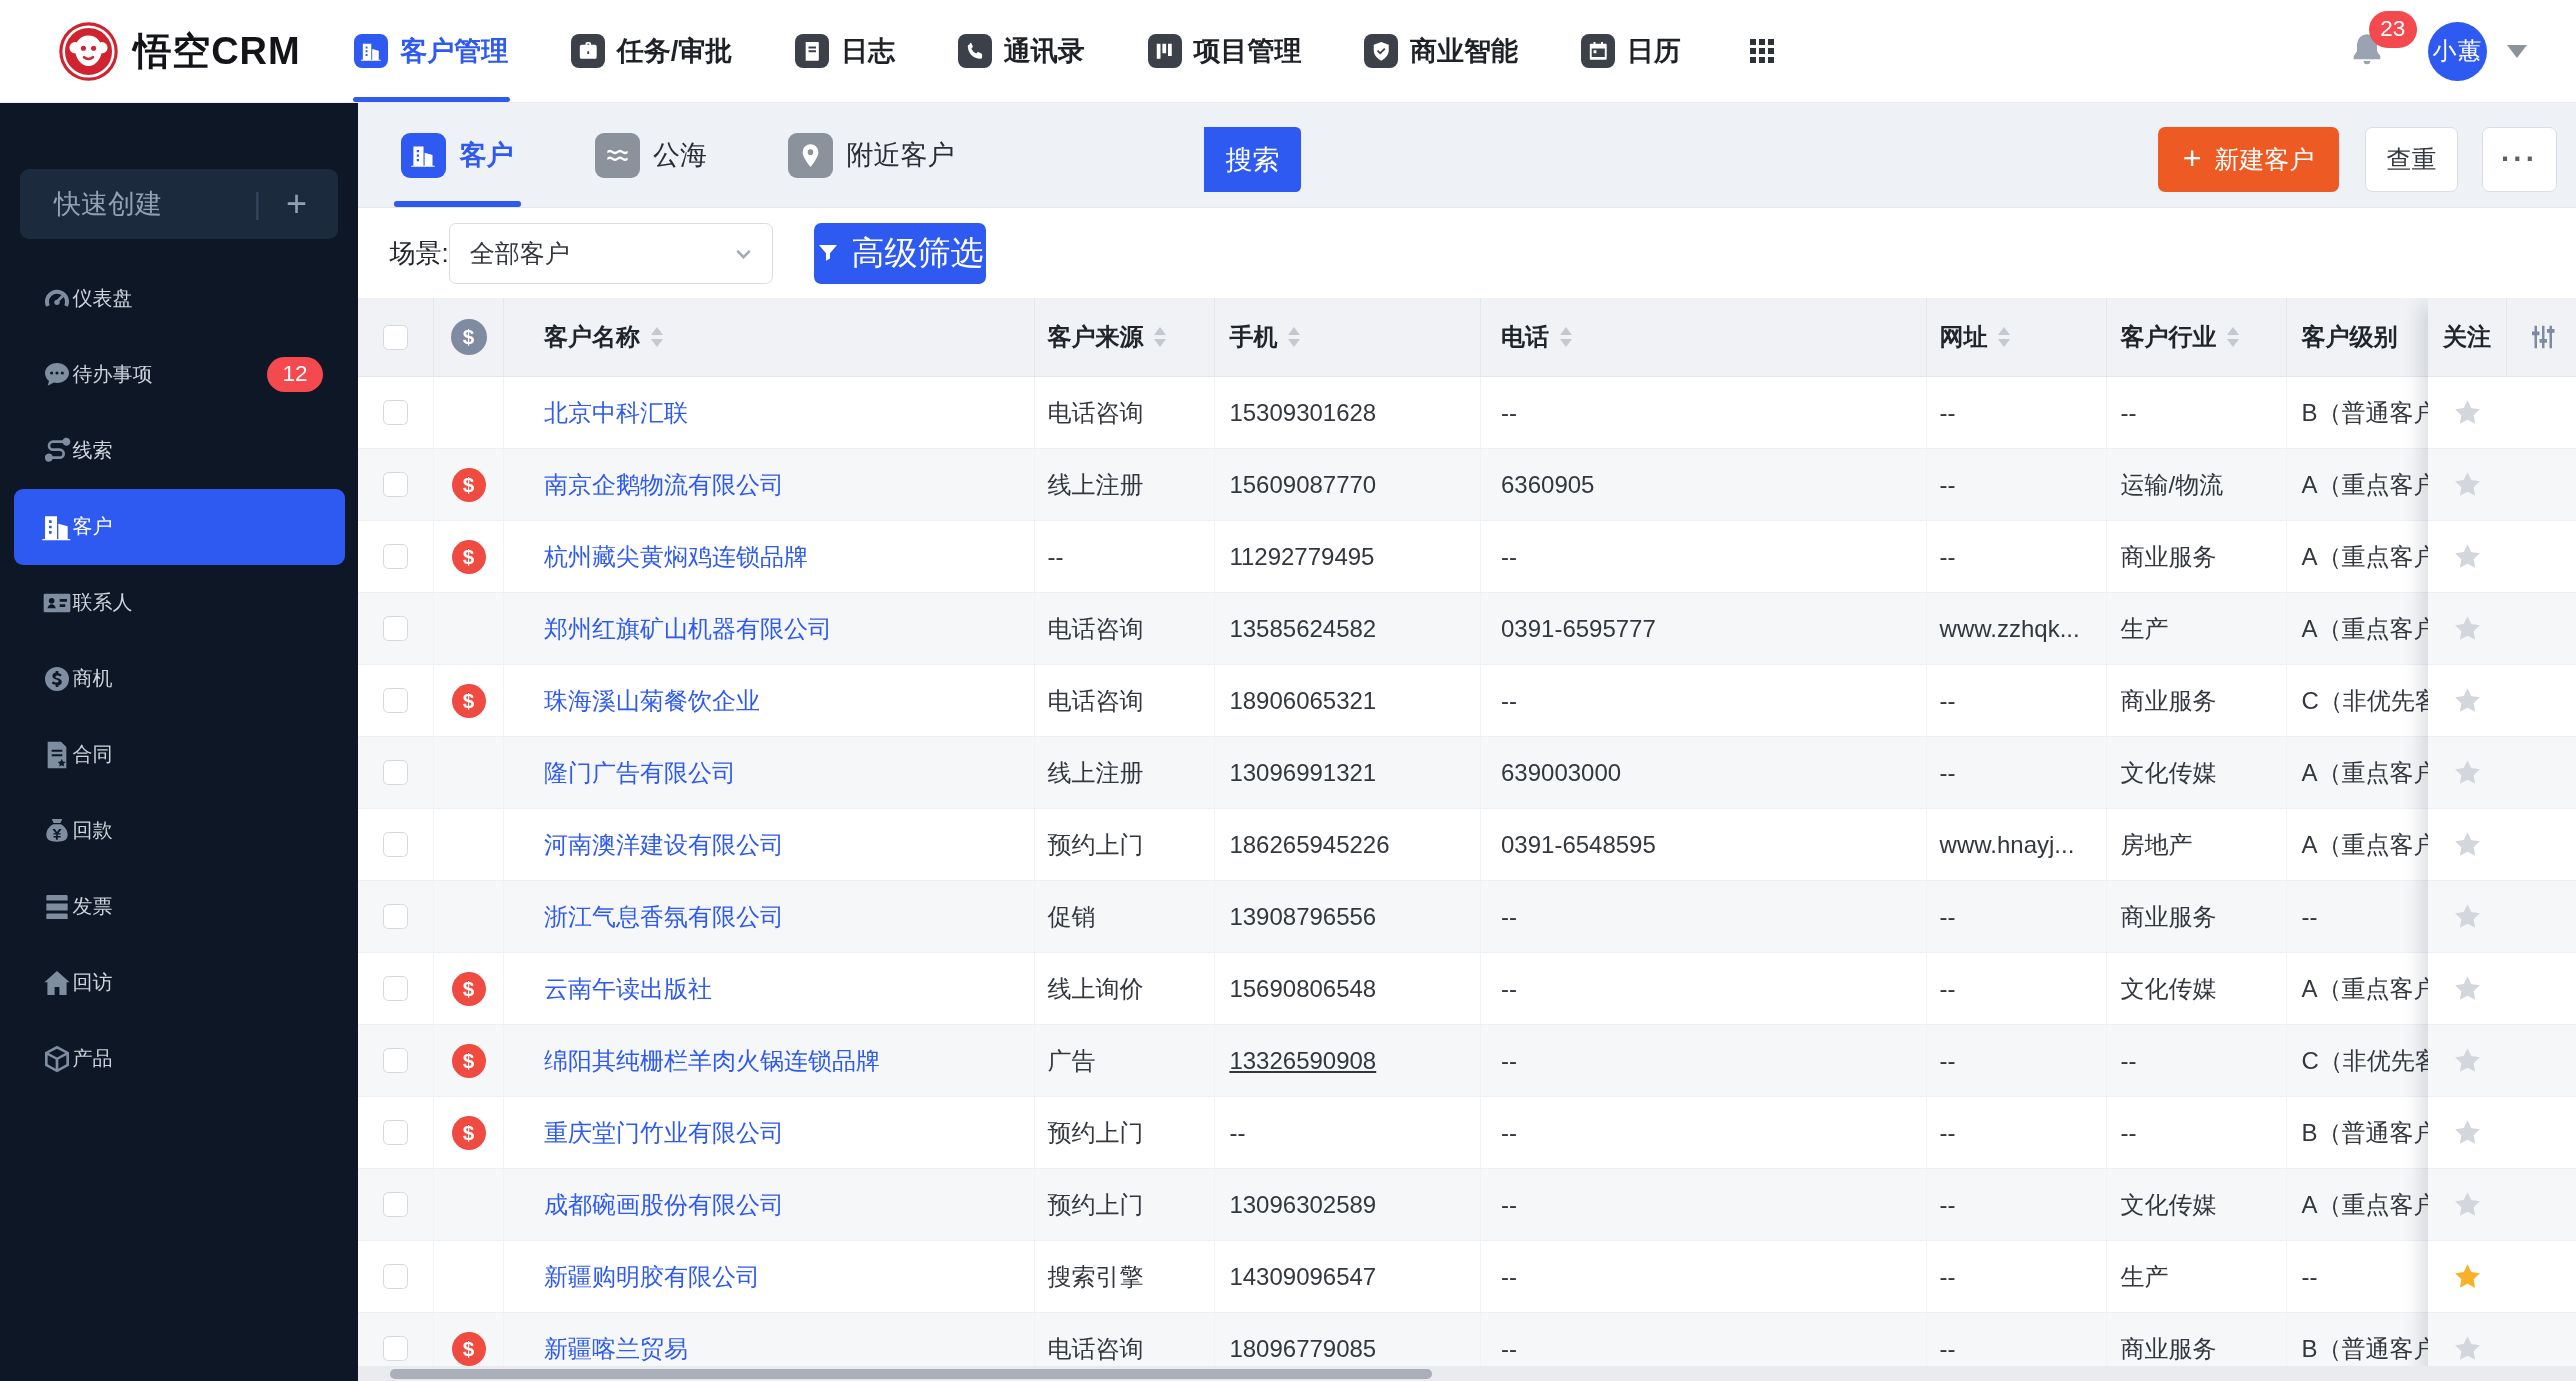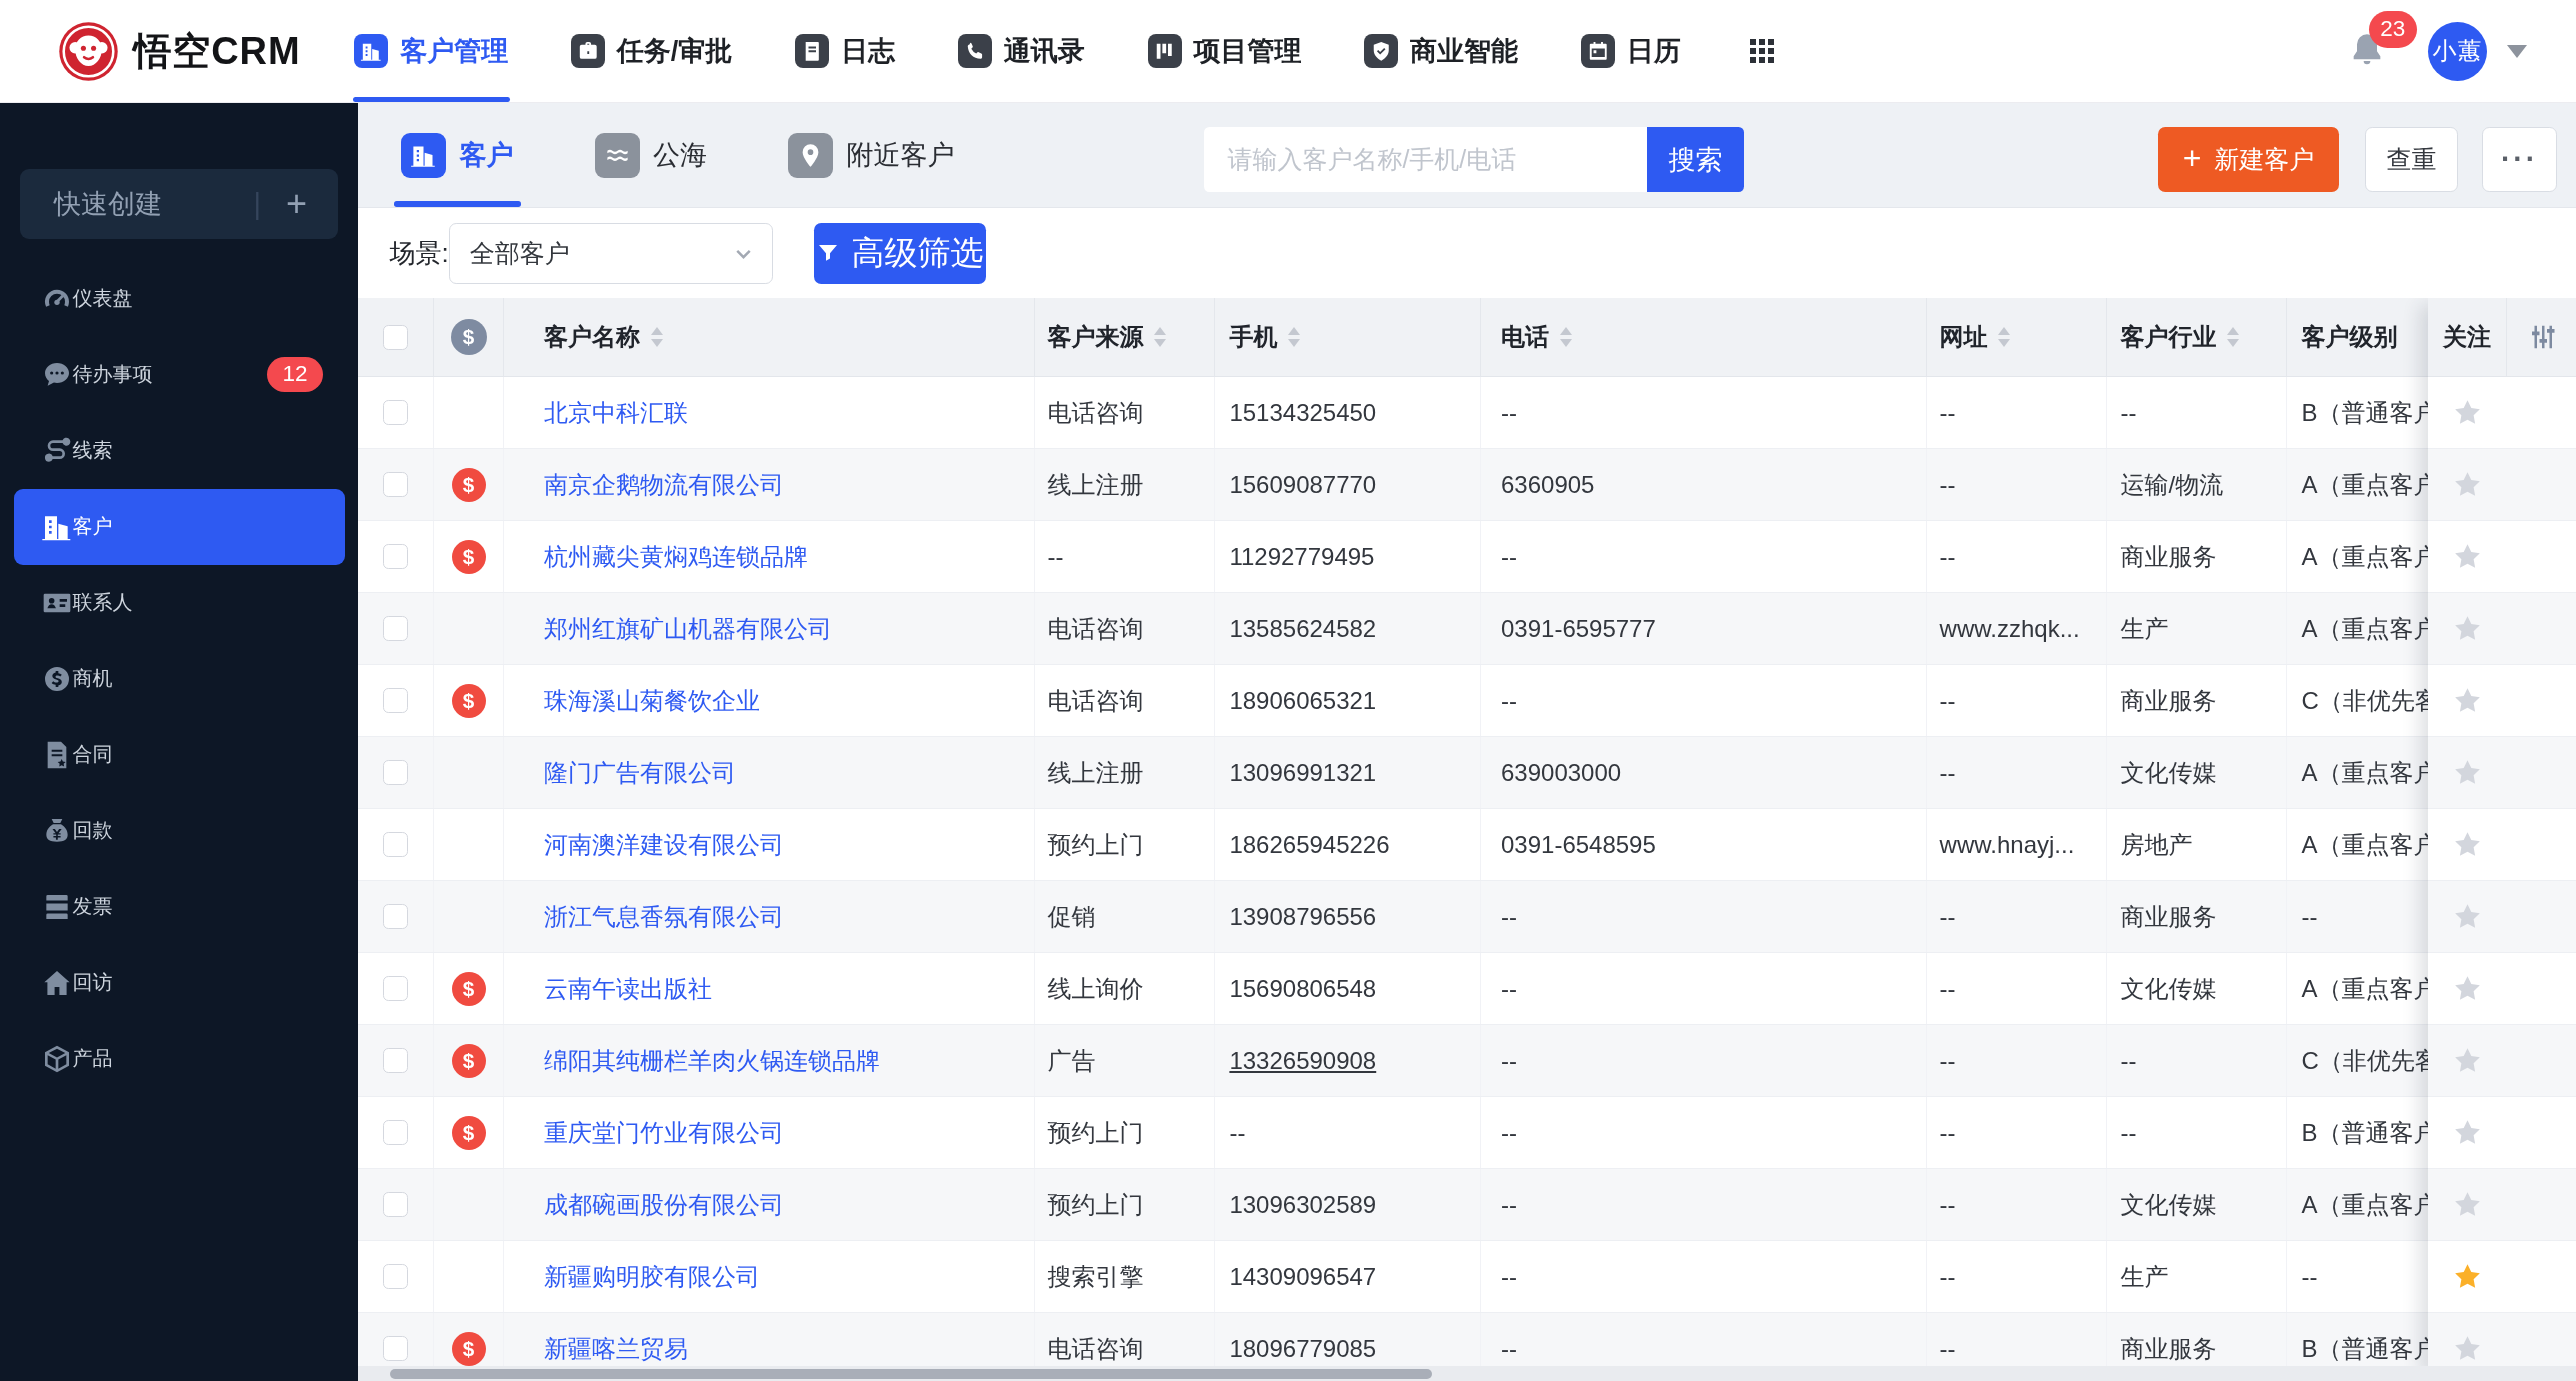--- a/index.html
+++ b/index.html
@@ -325,21 +325,20 @@
           <span class="tab-ic">
             <svg viewBox="0 0 24 24">
               <path fill-rule="evenodd" d="M12 2a7 7 0 0 1 7 7c0 5-7 13-7 13S5 14 5 9a7 7 0 0 1 7-7zm0 4.5A2.5 2.5 0 1 0 12 11.5 2.5 2.5 0 0 0 12 6.5z"></path>
             </svg>
           </span>
           <span class="tab-lb">附近客户</span>
         </div>
       </div>
   </div>
   <div class="search">
-    <input placeholder="请输入客户名称/手机/电话" style="">
     <div class="search-btn">搜索</div>
   </div>
   <div class="btn-new">
     <span class="plus">+</span>
     <span>新建客户</span>
   </div>
   <div class="btn-ghost btn-dedupe">查重</div>
   <div class="btn-ghost btn-more">···</div>
 
   <div class="scenebar">
@@ -420,21 +419,21 @@
             <span class="cbx"></span>
           </div>
           <div class="td cc" style="width: 70px;"></div>
           <div class="td" style="width: 531px; padding-left: 40px;">
             <span class="link">北京中科汇联</span>
           </div>
           <div class="td" style="width: 180px; padding-left: 12.6px;">
             <span>电话咨询</span>
           </div>
           <div class="td" style="width: 266px; padding-left: 14.4px;">
-            <span>15134325450</span>
+            <span>15309301628</span>
           </div>
           <div class="td" style="width: 446px; padding-left: 20px;">
             <span>--</span>
           </div>
           <div class="td" style="width: 180px; padding-left: 12.6px;">
             <span>--</span>
           </div>
           <div class="td" style="width: 180px; padding-left: 13.5px;">
             <span>--</span>
           </div>

